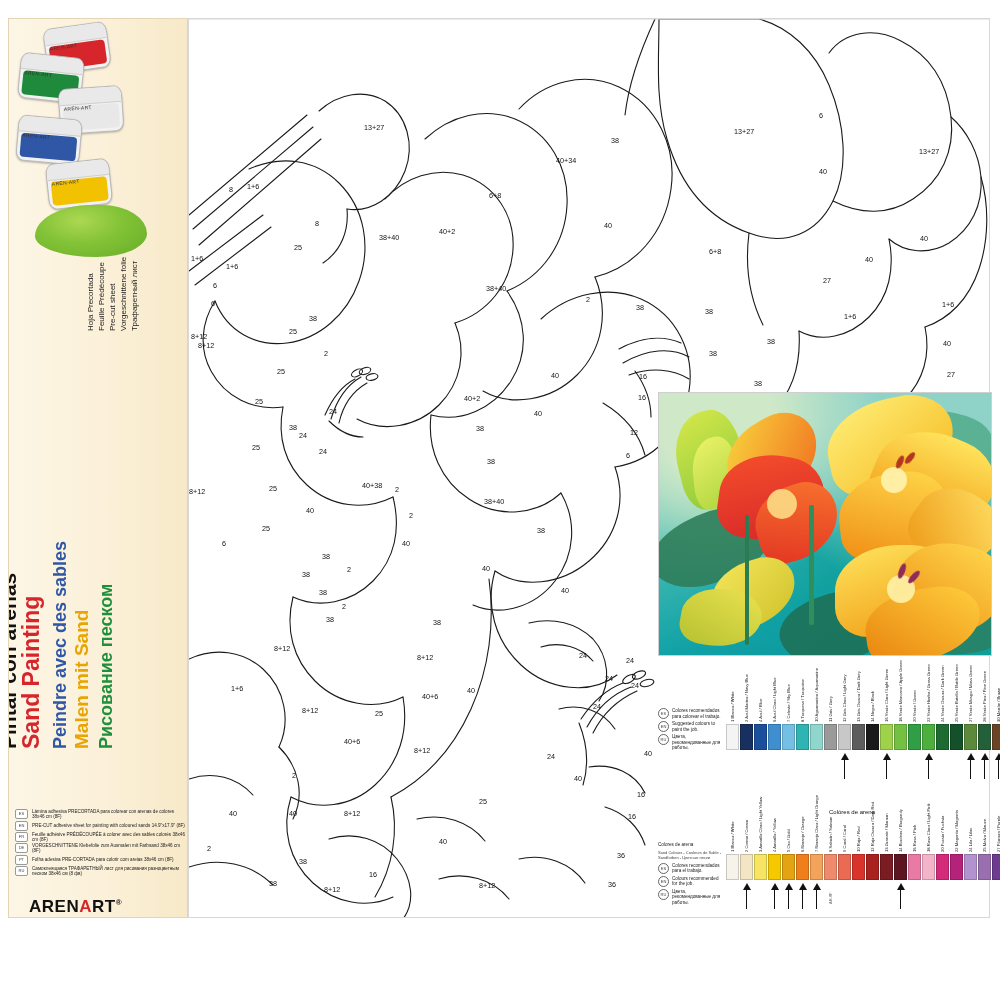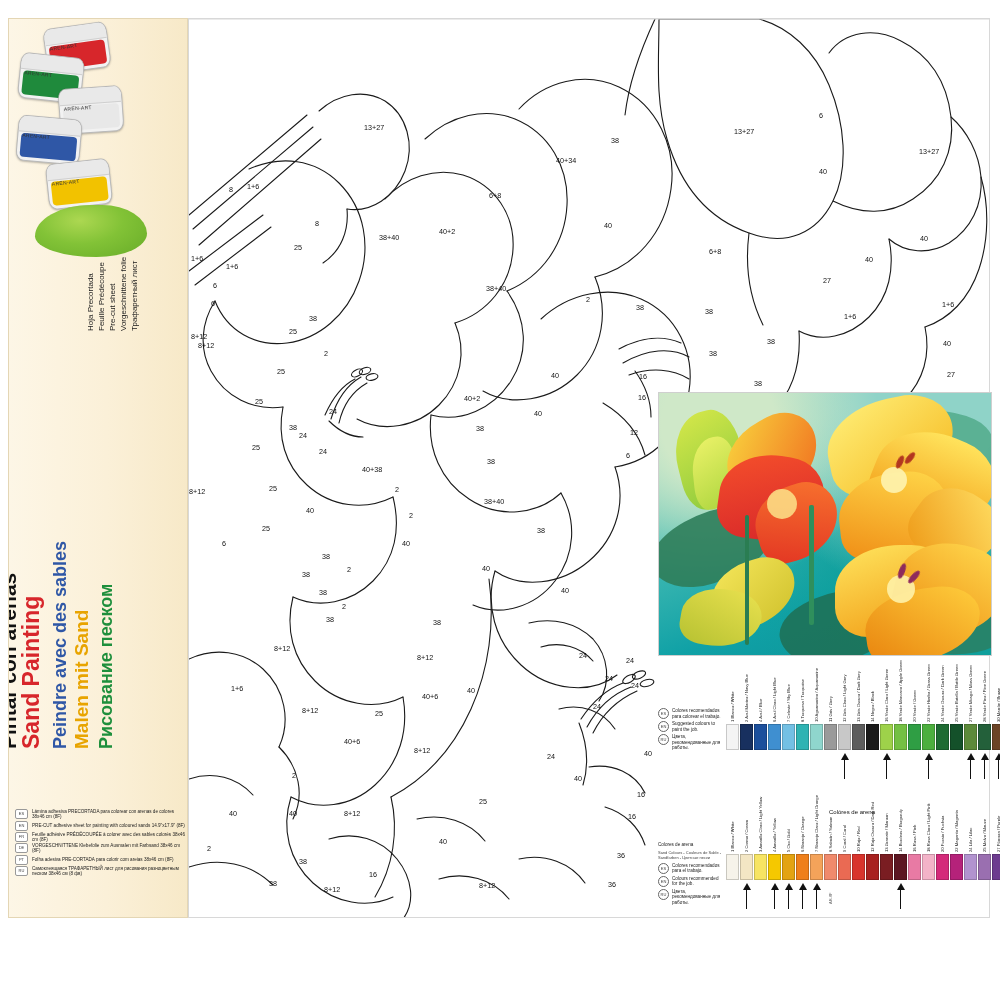--- a/index.html
+++ b/index.html
@@ -385,20 +385,24 @@
       <div class="flag-row">
         <span class="flag-badge">PT</span>
         <span>Folha adesiva PRE-CORTADA para colorir com areias 38x46 cm (8F)</span>
       </div>
       <div class="flag-row">
         <span class="flag-badge">RU</span>
         <span>Самоклеящаяся ТРАФАРЕТНЫЙ лист для рисования разноцветным песком 38х46 см (8 фв)</span>
       </div>
     </div>
 
+    <div class="brand">
+      <div class="brand-name"><span>AREN</span><span class="a-red">A</span><span>RT</span><span style="font-size:8px; vertical-align:super;">®</span></div>
+      <div class="brand-sub">Pre-cutted designs</div>
+    </div>
   </div>
 
   <div class="sheet">
 
     <svg width="802" height="900" viewBox="0 0 802 900">
       <g fill="none" stroke="#1a1a1a" stroke-width="1.1" stroke-linejoin="round" stroke-linecap="round">
 
         <path d="M470,0 C470,40 466,80 478,120 C492,168 520,200 560,214 C598,228 628,214 644,182 C660,150 656,104 640,66 C626,32 600,8 570,0 Z"></path>
         <path d="M644,182 C672,196 700,196 724,180 C752,162 766,132 762,98 C758,62 740,36 712,22 C686,8 656,12 640,34"></path>
         <path d="M762,98 C778,112 790,134 792,158 C794,186 782,210 760,224 C740,236 716,234 700,220"></path>
@@ -527,21 +531,21 @@
         <div class="num" style="left: 140px; top: 388px;">24</div>
         <div class="num" style="left: 345px; top: 390px;">40</div>
         <div class="num" style="left: 745px; top: 386px;">38</div>
         <div class="num" style="left: 100px; top: 404px;">38</div>
         <div class="num" style="left: 110px; top: 412px;">24</div>
         <div class="num" style="left: 287px; top: 405px;">38</div>
         <div class="num" style="left: 441px; top: 409px;">12</div>
         <div class="num" style="left: 63px; top: 424px;">25</div>
         <div class="num" style="left: 130px; top: 428px;">24</div>
         <div class="num" style="left: 437px; top: 432px;">6</div>
-        <div class="num" style="left: 173px; top: 446px;">40+38</div>
+        <div class="num" style="left: 173px; top: 462px;">40+38</div>
         <div class="num" style="left: 298px; top: 438px;">38</div>
         <div class="num" style="left: 0px; top: 468px;">8+12</div>
         <div class="num" style="left: 80px; top: 465px;">25</div>
         <div class="num" style="left: 206px; top: 466px;">2</div>
         <div class="num" style="left: 295px; top: 478px;">38+40</div>
         <div class="num" style="left: 117px; top: 487px;">40</div>
         <div class="num" style="left: 220px; top: 492px;">2</div>
         <div class="num" style="left: 73px; top: 505px;">25</div>
         <div class="num" style="left: 348px; top: 507px;">38</div>
         <div class="num" style="left: 33px; top: 520px;">6</div>

